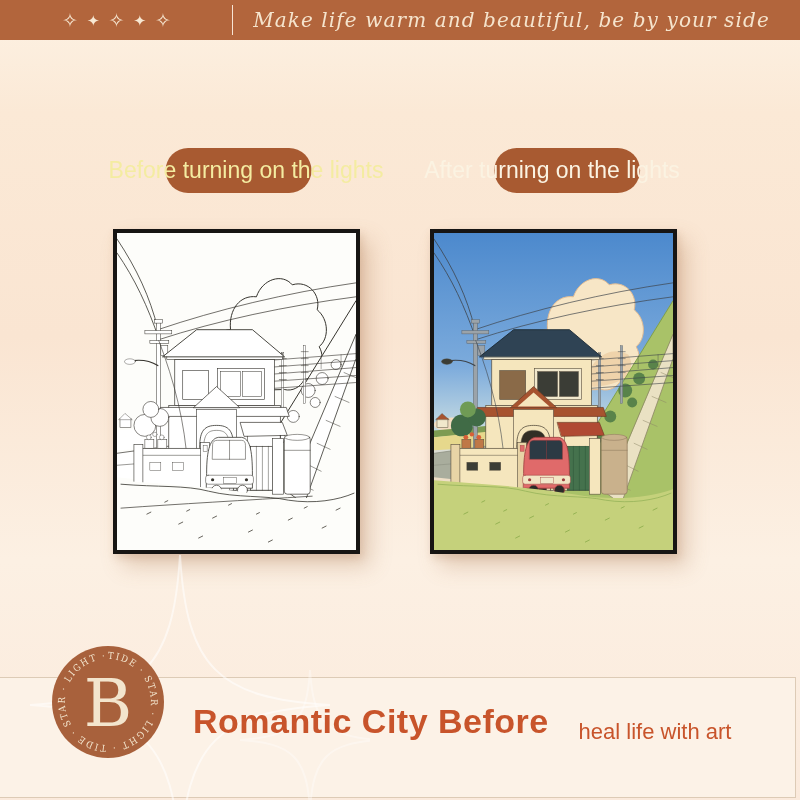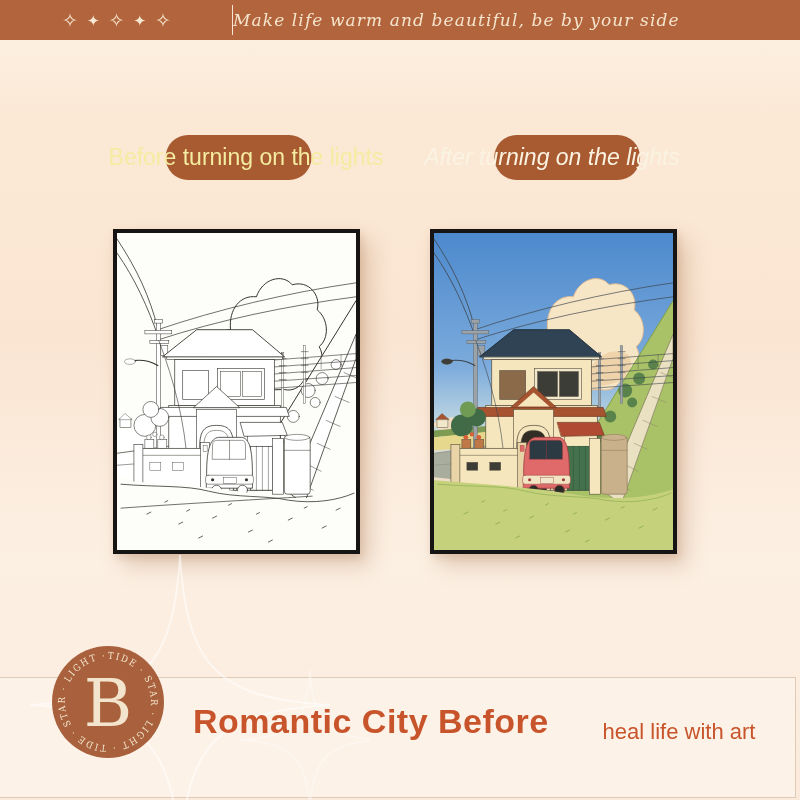--- a/index.html
+++ b/index.html
@@ -13,25 +13,25 @@
     position:absolute; top:0; left:0; width:800px; height:40px;
     display:flex; align-items:center;
   }
   .banner-left{
     width:233px; height:100%; display:flex; align-items:center; justify-content:center; gap:9px;
   }
   .diamond{font-size:19px; line-height:1;}
   .diamond.small{font-size:15px;}
   .banner-divider{position:absolute; left:232px; top:5px; height:30px; width:1px; background:rgba(255,243,228,.9);}
   .banner-slogan{
-    flex:1; font-family:"DejaVu Serif", serif; font-style:italic;
-    font-size:17px; letter-spacing:1.1px; padding-right:10px;
-  }
-  
-  .label-wrap{position:absolute; top:135px; height:45px; transform:translateX(-50%); white-space:nowrap;}
+    flex:1; text-align:center; font-family:"DejaVu Serif", serif; font-style:italic;
+    font-size:20px; letter-spacing:1.1px; padding-right:10px;
+  }
+  
+  .label-wrap{position:absolute; top:148px; height:45px; transform:translateX(-50%); white-space:nowrap;}
   .label-pill{position:absolute; top:0; left:50%; width:146px; height:45px; border-radius:23px;}
   .label-text{position:relative; z-index:2; line-height:45px; font-size:23px;}
   
   .frames{position:absolute; top:229px; left:113px; display:flex; gap:70px;}
   .frame{
     width:239px; height:317px; border:4px solid #171513; background:#fdfdfa;
     box-shadow:10px 12px 20px rgba(170,115,75,.30), 2px 4px 8px rgba(170,115,75,.20);
   }
   .frame svg{display:block;}
   
@@ -55,21 +55,21 @@
         <span class="diamond" style="color: rgb(247, 232, 211);">✧</span>
       </div>
     <div class="banner-divider"></div>
     <div class="banner-slogan">Make life warm and beautiful, be by your side</div>
   </div>
 
   <div class="label-wrap" style="left:246px;">
     <span class="label-pill" id="pill-before" style="transform: translateX(calc(-50% - 7px)); background: rgb(168, 90, 49);"></span>
     <span class="label-text" id="text-before" style="color: rgb(244, 236, 161);">Before turning on the lights</span>
   </div>
-  <div class="label-wrap" style="left:552px;font-style:italic;">
+  <div class="label-wrap" style="left:552px;">
     <span class="label-pill" id="pill-after" style="transform: translateX(calc(-50% + 15px)); background: rgb(168, 90, 49);"></span>
     <span class="label-text" id="text-after" style="color: rgb(251, 243, 226);">After turning on the lights</span>
   </div>
 
   <div class="frames">
     <div class="frame" id="frame-before" style="border-color: rgb(23, 21, 19);">
         <svg width="239" height="317" viewBox="0 0 240 318" preserveAspectRatio="none">
           <rect x="0" y="0" width="240" height="318" fill="#fdfdfa"></rect>
           <path fill="#fdfdfa" stroke="#35332d" stroke-width="1" stroke-linecap="round" d="M93,156 C85,142 89,128 100,123 C95,110 102,97 114,97 C112,76 124,62 140,64 C146,46 166,40 176,52 C192,47 205,62 201,77 C213,87 213,106 203,114 C211,128 201,145 188,147 C184,155 176,159 168,157 L98,159 Z"></path>
           <path fill="transparent" stroke="none" stroke-linecap="round" d="M150,152 C158,124 178,112 195,122 C202,133 196,146 185,149 C172,154 158,156 150,152 Z"></path>
@@ -275,15 +275,15 @@
     <svg id="logo-svg" width="116" height="116" viewBox="0 0 116 116">
         <circle cx="58" cy="58" r="56" fill="#a8613c"></circle>
         <defs>
           <path id="ring" d="M58,15 a43,43 0 1,1 -0.01,0"></path>
         </defs>
         <text font-family="DejaVu Serif, serif" font-size="9.5" letter-spacing="2" fill="#f3e5cd"><textPath href="#ring" textLength="268" lengthAdjust="spacingAndGlyphs">TIDE · STAR · LIGHT · TIDE · STAR · LIGHT ·</textPath></text>
         <text x="58" y="82" text-anchor="middle" font-family="DejaVu Serif, serif" font-size="66" fill="#f3e5cd">B</text>
       </svg>
   </div>
   <div class="series-title" id="series-title" style="color: rgb(200, 84, 43);">Romantic City Before</div>
-  <div class="tagline" id="tagline" style="color: rgb(200, 84, 43); margin-left: 24px;">heal life with art</div>
+  <div class="tagline" id="tagline" style="color: rgb(200, 84, 43);">heal life with art</div>
 
 </div>
 
 </body></html>

